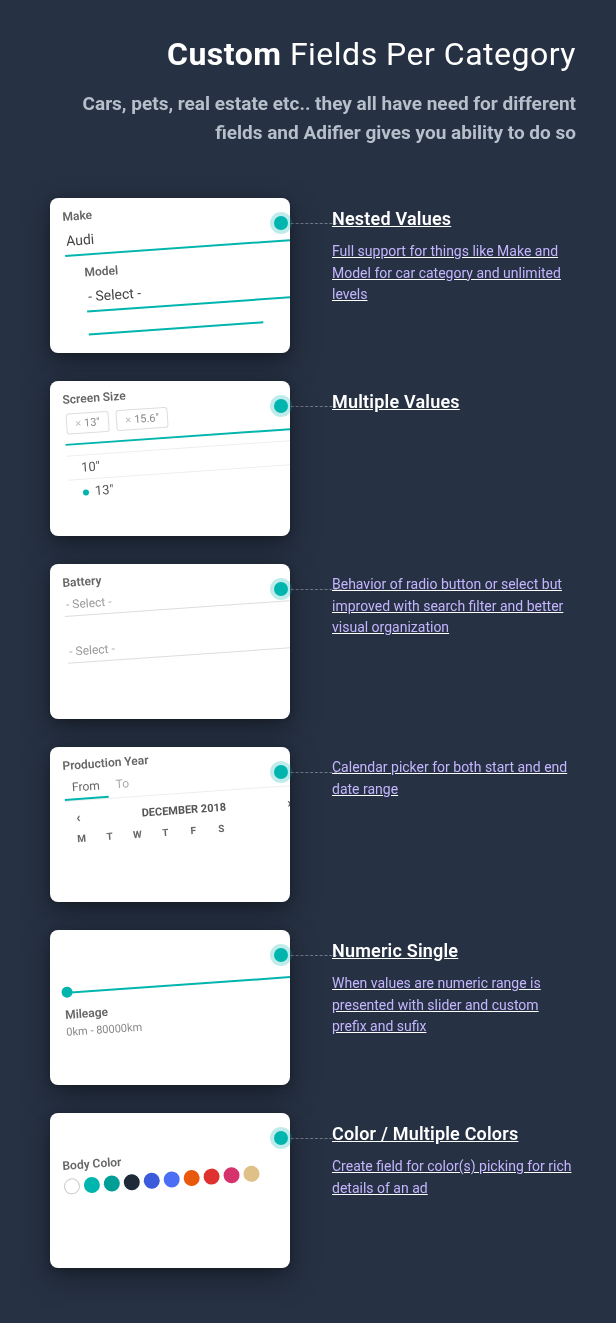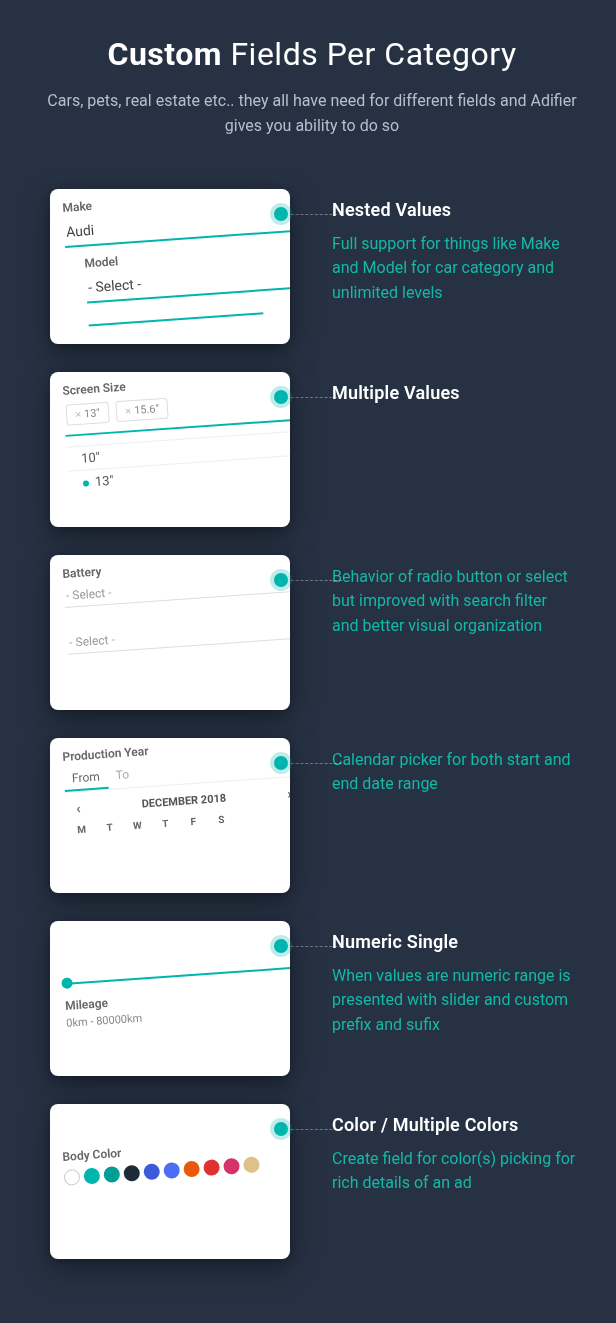--- a/index.html
+++ b/index.html
@@ -1,26 +1,26 @@
 <!DOCTYPE html>
 <html><head>
 <meta charset="utf-8">
 <style>
 * { margin:0; padding:0; box-sizing:border-box; }
 body { background:#263143; font-family:-apple-system,BlinkMacSystemFont,"Segoe UI",Roboto,sans-serif; width:616px; color:#fff; padding:35px 0 50px 0; }
-.heading { text-align:center; margin:0 32px 50px 40px; }
+.heading { text-align:right; margin:0 40px 50px 40px; }
 .heading h1 { font-weight:400; font-size:32px; letter-spacing:.5px; margin-bottom:16px; }
 .heading h1 .bold { font-weight:700; }
-.heading p { color:#b7bfcb; font-size:16px; line-height:1.55; }
+.heading p { color:#b7bfcb; font-size:19px; line-height:1.55;font-weight:bold; }
 .row { display:flex; align-items:flex-start; margin:0 40px 28px 50px; position:relative; }
 .card { width:240px; height:155px; background:#fff; border-radius:8px; box-shadow:0 10px 30px rgba(0,0,0,.35),0 2px 8px rgba(0,0,0,.2); position:relative; overflow:hidden; flex:0 0 240px; }
 .card-inner { position:absolute; left:12px; top:12px; right:-40px; bottom:-50px; transform:rotate(-4deg); transform-origin:top left; color:#555; }
-.txt { display:flex; flex-direction:column; margin-left:42px; margin-top:10px; }
+.txt { display:flex; flex-direction:column; margin-left:42px; margin-top:10px;text-decoration:underline; }
 .txt h3 { font-size:18px; font-weight:600; margin-bottom:12px; letter-spacing:.2px; }
-.txt p { font-size:16px; color:#14b8a6; line-height:1.55; }
+.txt p { font-size:14px; color:#c4b5fd; line-height:1.55; }
 .dot { position:absolute; top:18px; left:224px; width:14px; height:14px; border-radius:50%; background:#00b5ad; box-shadow:0 0 0 4px rgba(0,181,173,.25); z-index:5; }
 .connector { position:absolute; top:25px; left:236px; width:56px; border-top:1px dashed rgba(255,255,255,.35); }
 
 .lbl { font-size:12px; color:#666; font-weight:600; margin-bottom:4px; }
 .field { border-bottom:2px solid #00b5ad; padding:5px 2px 6px 2px; font-size:14px; color:#444; width:86%; margin-bottom:10px; position:relative; }
 .field .chev { position:absolute; right:8px; top:6px; color:#aaa; font-size:11px; }
 .sub { margin-left:18px; margin-top:4px; }
 .chip { display:inline-block; border:1px solid #ddd; border-radius:3px; padding:3px 8px; font-size:11px; color:#888; margin-right:4px; margin-bottom:6px; }
 .chip .x { color:#bbb; margin-right:3px; }
 .opt { font-size:13px; color:#555; padding:4px 0 4px 14px; border-top:1px solid #eee; width:85%; }

